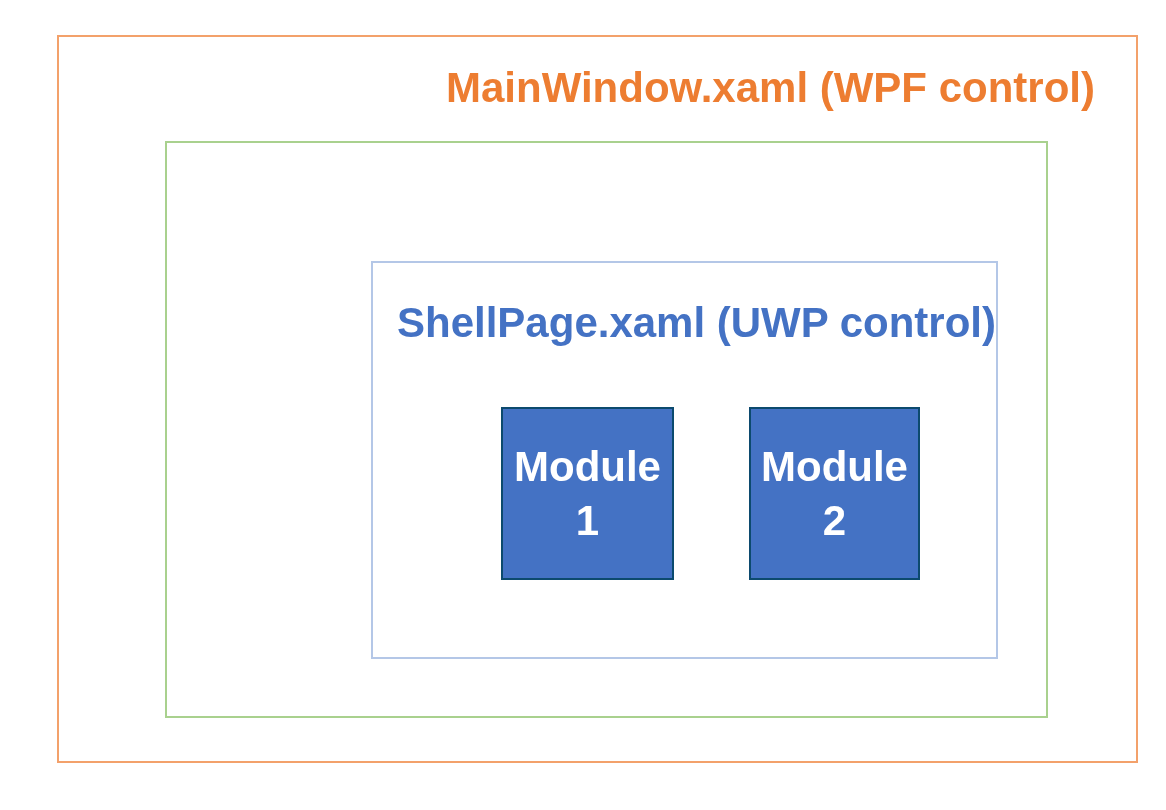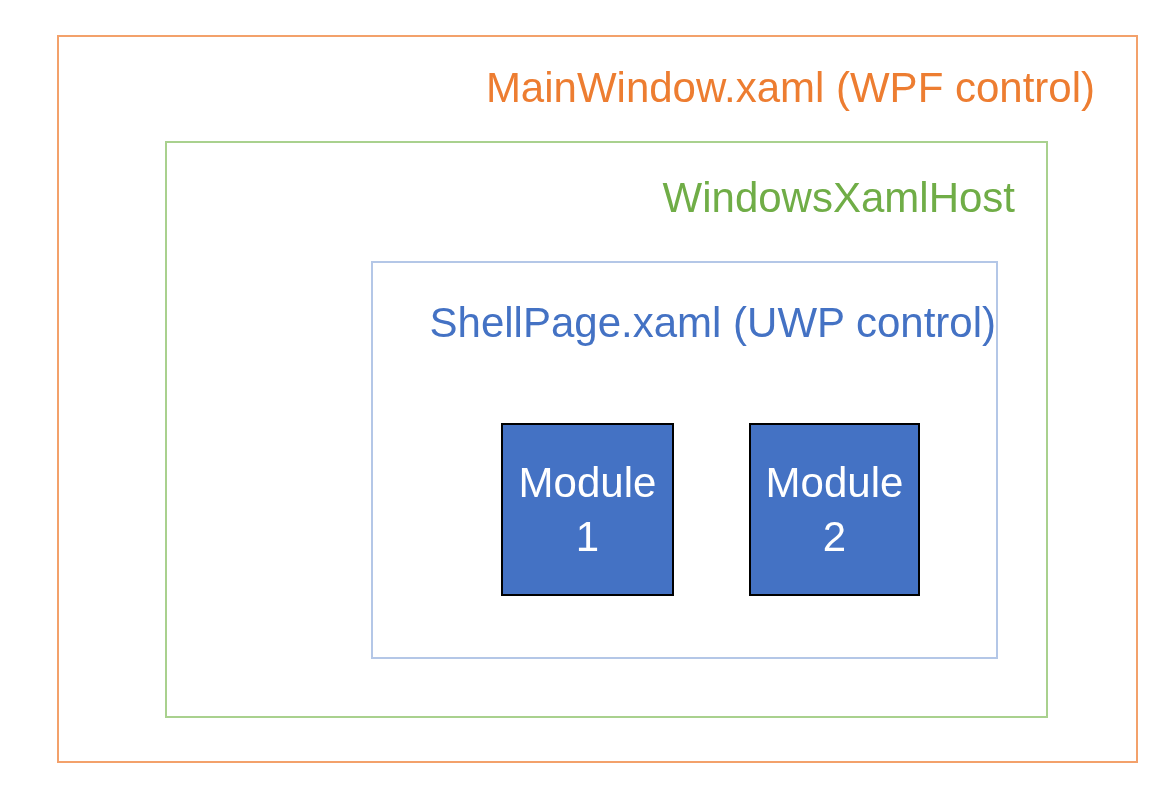--- a/index.html
+++ b/index.html
@@ -12,20 +12,21 @@
     position: relative;
     width: 1166px;
     height: 810px;
     background: #ffffff;
     overflow: hidden;
   }
   .rect {
     position: absolute;
     box-sizing: border-box;
     background: transparent;
+    font-weight: bold;
   }
   .rect-outer {
     left: 57px; top: 35px;
     width: 1081px; height: 728px;
     border: 2px solid #F3A16B;
   }
   .rect-host {
     left: 106px; top: 104px;
     width: 883px; height: 577px;
     border: 2px solid #A9D18E;
@@ -51,24 +52,24 @@
   }
   .lbl-shell {
     top: 39px; left: 0;
     width: 100%;
     text-align: right;
     color: #4472C4;
   }
   .module {
     position: absolute;
     box-sizing: border-box;
-    top: 160px;
+    top: 144px;
     height: 173px;
     background: #4472C4;
-    border: 2px solid #000000;
+    border: 2px solid #0c4a6e;
     display: flex;
     align-items: center;
     justify-content: center;
   }
   .module-1 { left: 128px; width: 173px; }
   .module-2 { left: 376px; width: 171px; }
   .module-label {
     color: #ffffff;
     font-size: 42px;
     line-height: 54px;
@@ -77,21 +78,20 @@
 </style>
 </head>
 <body>
 
 <div class="canvas">
 
   <div class="rect rect-outer">
     <div class="lbl lbl-outer">MainWindow.xaml (WPF control)</div>
 
     <div class="rect rect-host">
-      <div class="lbl lbl-host">WindowsXamlHost</div>
 
       <div class="rect rect-shell">
         <div class="lbl lbl-shell">ShellPage.xaml (UWP control)</div>
 
         <div class="module module-1">
           <div class="module-label">
             <div>Module</div>
             <div>1</div>
           </div>
         </div>

